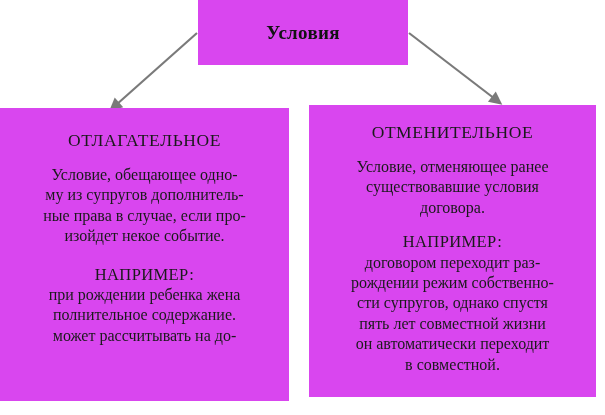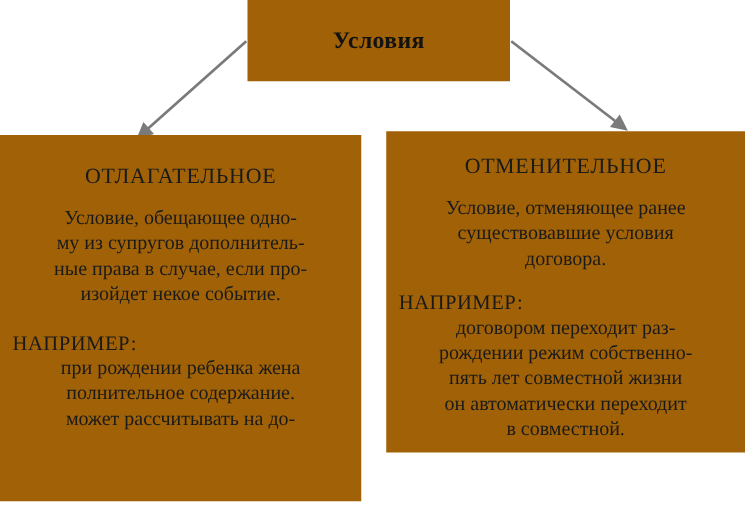--- a/index.html
+++ b/index.html
@@ -23,21 +23,21 @@
   .arrow-layer {
     position: absolute;
     left: 0;
     top: 0;
     width: 605px;
     height: 415px;
     pointer-events: none;
   }
   .box {
     position: absolute;
-    background: #a16207;
+    background: #d946ef;
     box-sizing: border-box;
   }
   
   #root-box {
     left: 198px;
     top: 0px;
     width: 210px;
     height: 65px;
     display: flex;
     align-items: center;
@@ -54,21 +54,21 @@
     left: 0px;
     top: 108px;
     width: 289px;
     height: 293px;
     padding: 22px 10px 10px 10px;
   }
   #branch-right {
     left: 309px;
     top: 105px;
     width: 287px;
-    height: 257px;
+    height: 292px;
     padding: 17px 10px 20px 10px;
   }
   .branch-heading {
     text-align: center;
     font-size: 17.5px;
     font-weight: normal;
     letter-spacing: 0.6px;
     color: #1a1a1a;
     margin: 0 0 14px 0;
     line-height: 1.2;
@@ -78,20 +78,21 @@
     font-size: 16px;
     line-height: 1.28;
     color: #1a1a1a;
     margin: 0;
   }
   .branch-body .ln {
     display: block;
     white-space: nowrap;
   }
   .example-label {
+    text-align: center;
     font-size: 16.5px;
     line-height: 1.28;
     color: #1a1a1a;
     margin: 0;
     letter-spacing: 0.4px;
   }
   .spacer-gap {
     height: 17px;
   }
   .spacer-gap-sm {
@@ -143,19 +144,20 @@
     <div class="branch-body">
       <span class="ln">Условие, отменяющее ранее</span>
       <span class="ln">существовавшие условия</span>
       <span class="ln">договора.</span>
     </div>
     <div class="spacer-gap-sm"></div>
     <div class="example-label">НАПРИМЕР:</div>
     <div class="branch-body">
       <span class="ln">договором переходит раз-</span>
       <span class="ln">рождении режим собственно-</span>
+      <span class="ln">сти супругов, однако спустя</span>
       <span class="ln">пять лет совместной жизни</span>
       <span class="ln">он автоматически переходит</span>
       <span class="ln">в совместной.</span>
     </div>
   </div>
 
 </div>
 
 </body></html>

